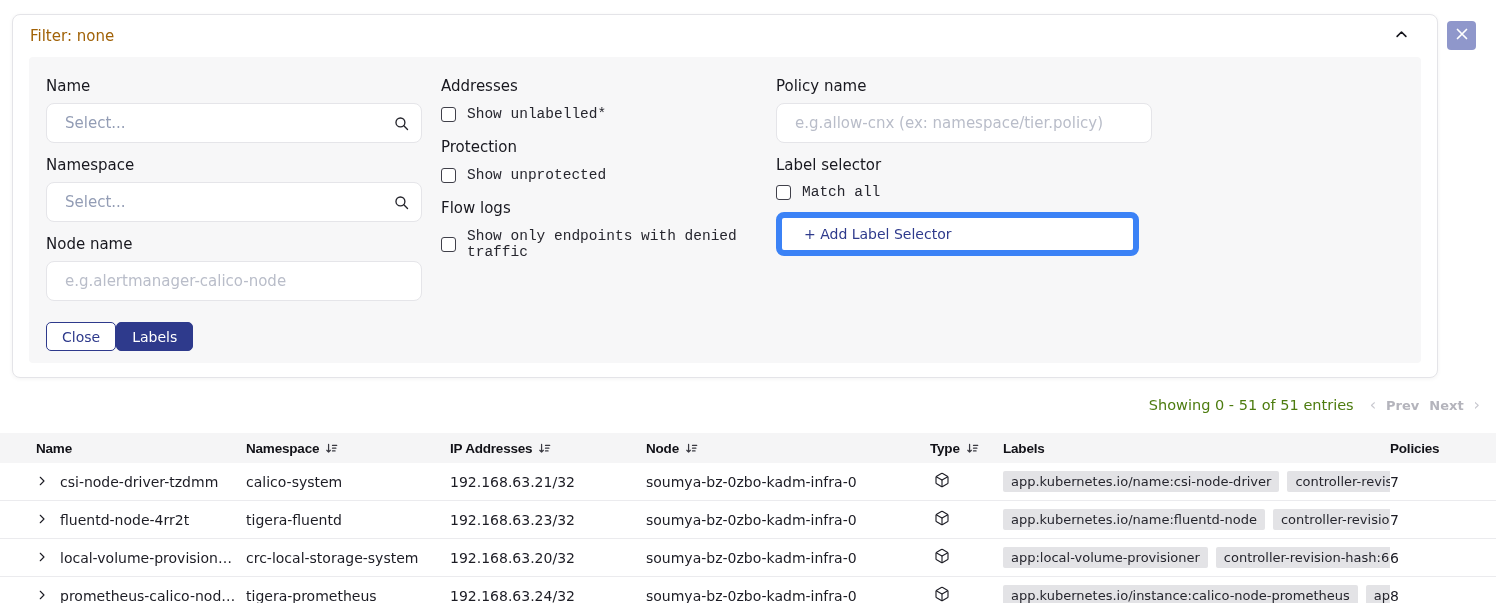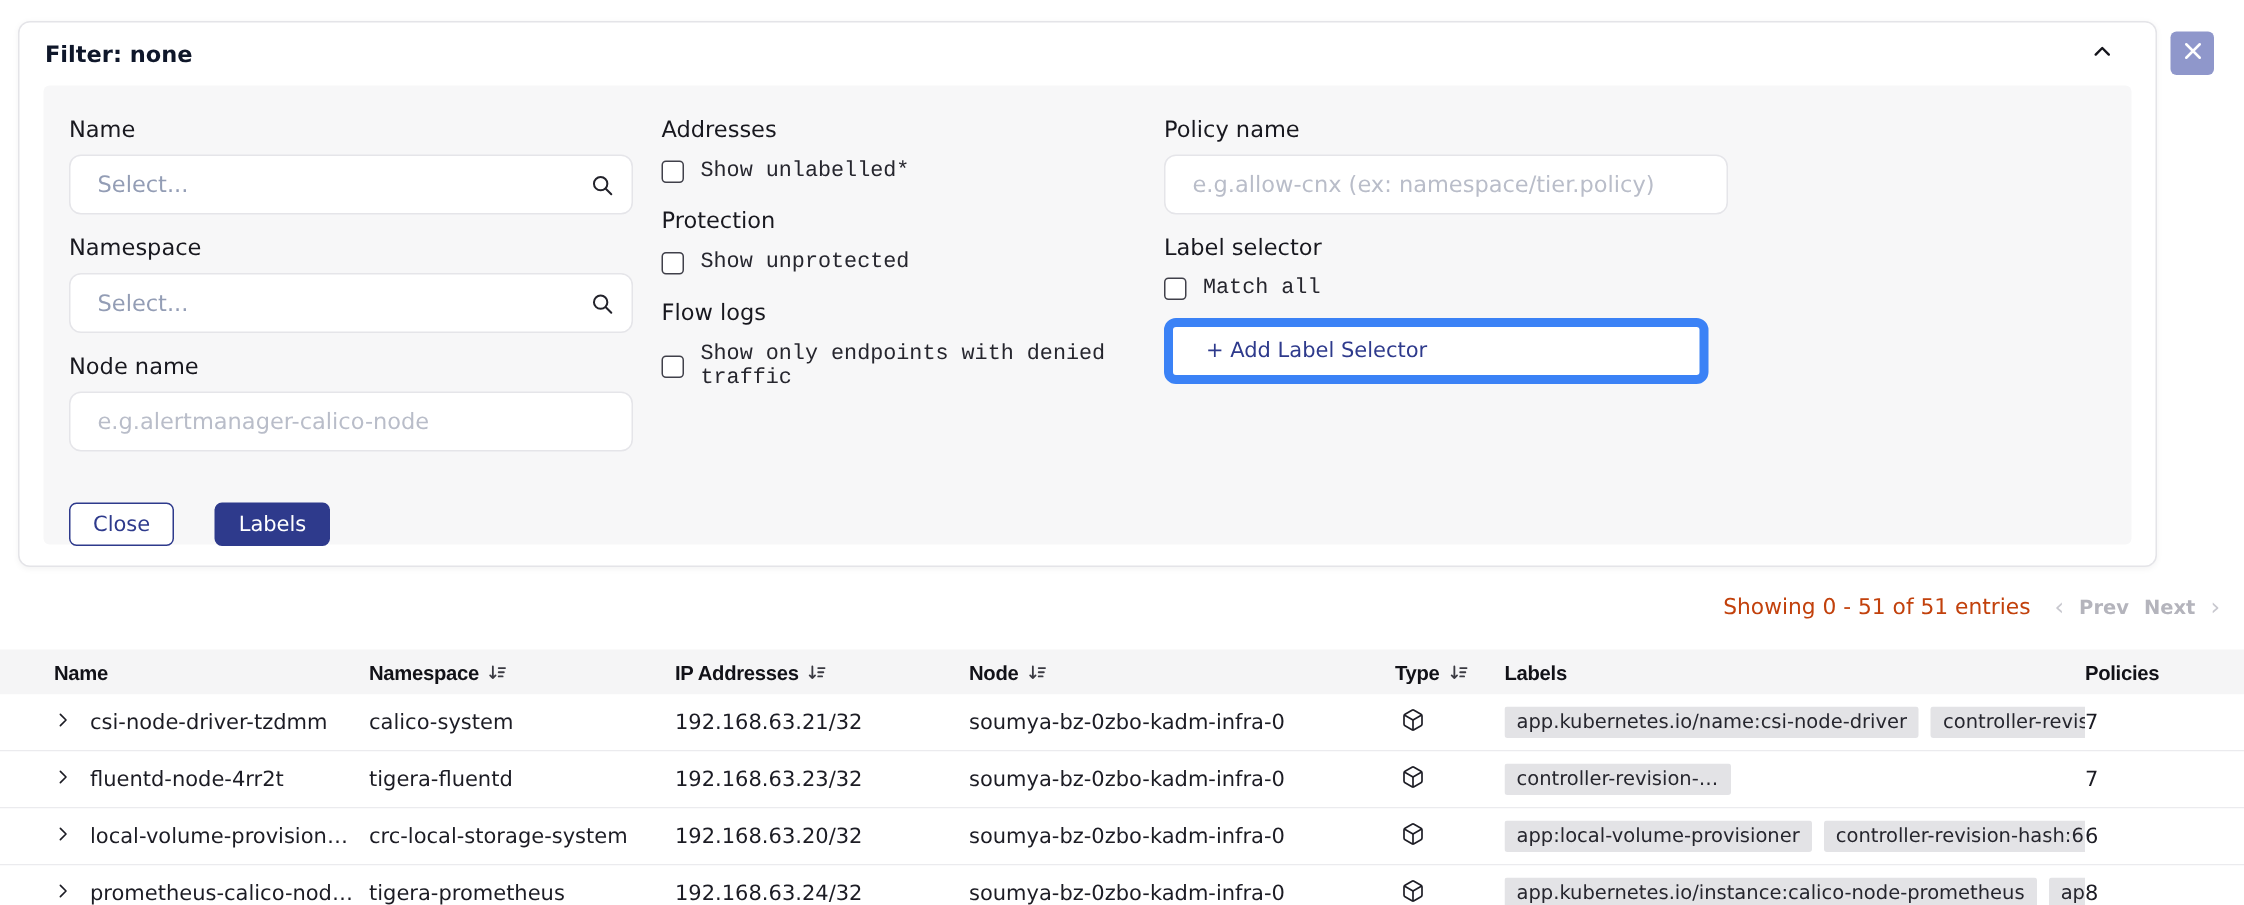--- a/index.html
+++ b/index.html
@@ -5,21 +5,21 @@
   * { margin:0; padding:0; box-sizing:border-box; }
   html,body { width:1496px; height:603px; overflow:hidden; background:#fff;
     font-family:"DejaVu Sans", sans-serif; color:#1c1c24; }
 
   
   .filter-card { position:absolute; left:12px; top:14px; width:1426px; height:364px;
     background:#fff; border:1px solid #e4e4e8; border-radius:8px;
     box-shadow:0 1px 4px rgba(0,0,0,.05); }
   .card-head { position:absolute; left:16px; right:16px; top:0; height:42px;
     display:flex; align-items:center; justify-content:space-between; }
-  .card-title { font-size:15px; font-weight:700; color:#0f172a; padding-left:1px; }
+  .card-title { font-size:15px; font-weight:400; color:#a16207; padding-left:1px; }
   .collapse-btn { background:none; border:none; cursor:pointer; padding:4px 6px; margin-right:6px; }
 
   .panel { position:absolute; left:16px; top:42px; width:1392px; height:306px;
     background:#f7f7f8; border-radius:4px; }
 
   .col { position:absolute; top:20px; }
   .col1 { left:17px; width:363px; }
   .col2 { left:412px; width:330px; }
   .col3 { left:747px; width:363px; }
 
@@ -31,38 +31,38 @@
   .f-input input::placeholder { color:#b9bdc9; }
   .f-input.sel input::placeholder { color:#939db5; }
   .f-input .search-ic { position:absolute; right:12px; top:12px; pointer-events:none; }
 
   .cb-row { display:flex; align-items:center; margin-bottom:16px; }
   .cb { width:15px; height:15px; border:1.6px solid #40404a; border-radius:3px;
     background:#fff; display:inline-block; flex:0 0 auto; cursor:pointer; }
   .cb-label { font-size:14.5px; color:#26262e; margin-left:11px;font-family:Liberation Mono, monospace; }
   .sec-label { font-size:15px; font-weight:500; color:#18181f; margin-bottom:11px; }
 
-  .btn-row { display:flex; gap:27px; margin-top:34px; }
+  .btn-row { display:flex; gap:0; margin-top:21px; }
   .btn { height:29px; padding:0 15px; border-radius:5px; font-size:14px;
     font-family:inherit; cursor:pointer; display:inline-flex; align-items:center; }
   .btn-outline { background:#fff; border:1px solid #2e3a8c; color:#2e3a8c; }
   .btn-solid { background:#2e3a8c; border:1px solid #2e3a8c; color:#fff; }
 
   .add-selector { width:363px; height:44px; margin-top:12px; background:#fff;
     border:6px solid #3b82f6; border-radius:8px; text-align:left; padding:0 22px;
     font-size:14px; color:#2e3a8c; font-family:inherit; cursor:pointer; }
 
   .panel-x { position:absolute; left:1447px; top:21px; width:29px; height:29px;
     background:#8f97cb; border:none; border-radius:4px; cursor:pointer;
     display:flex; align-items:center; justify-content:center; }
 
   
   .pagination { position:absolute; top:397px; right:16px; display:flex;
     align-items:center; gap:10px; }
-  .pg-summary { font-size:14.5px; color:#c2410c; margin-right:6px; }
+  .pg-summary { font-size:14.5px; color:#4d7c0f; margin-right:6px; }
   .pg-chev { color:#c8c8cf; font-size:16px; line-height:1; cursor:default; }
   .pg-link { font-size:13px; font-weight:700; color:#b4b4bc; cursor:default; }
 
   
   .table { position:absolute; left:0; top:433px; width:1496px; }
   .thead { display:grid; grid-template-columns:210px 204px 196px 284px 73px 387px 106px;
     padding-left:36px; height:30px; align-items:center; background:#f5f5f6; }
   .th { font-family:"Liberation Sans", sans-serif; font-weight:700; font-size:13.5px;
     color:#121218; letter-spacing:-0.2px; display:flex; align-items:center; gap:6px;
     padding-right:8px; white-space:nowrap; overflow:hidden; }
@@ -272,20 +272,21 @@
     <div class="td td-type">
       <span>
         <svg width="16" height="16" viewBox="0 0 24 24" fill="none" stroke="#1e1e26" stroke-width="1.7" stroke-linejoin="round">
           <path d="M21 16V8a2 2 0 0 0-1-1.73l-7-4a2 2 0 0 0-2 0l-7 4A2 2 0 0 0 3 8v8a2 2 0 0 0 1 1.73l7 4a2 2 0 0 0 2 0l7-4A2 2 0 0 0 21 16z"></path>
           <polyline points="3.27 6.96 12 12.01 20.73 6.96"></polyline>
           <line x1="12" y1="22.08" x2="12" y2="12"></line>
         </svg>
       </span>
     </div>
     <div class="td td-labels c-labels">
+          <span class="chip">app.kubernetes.io/name:fluentd-node</span>
           <span class="chip">controller-revision-…</span>
         </div>
     <div class="td c-policies">7</div>
   </div>
 
   <div class="trow">
     <div class="td td-expand">
       <span>
         <svg width="12" height="12" viewBox="0 0 24 24" fill="none" stroke="#1c1c24" stroke-width="2.2" stroke-linecap="round" stroke-linejoin="round">
               <polyline points="8.5 4.5 16 12 8.5 19.5"></polyline>

